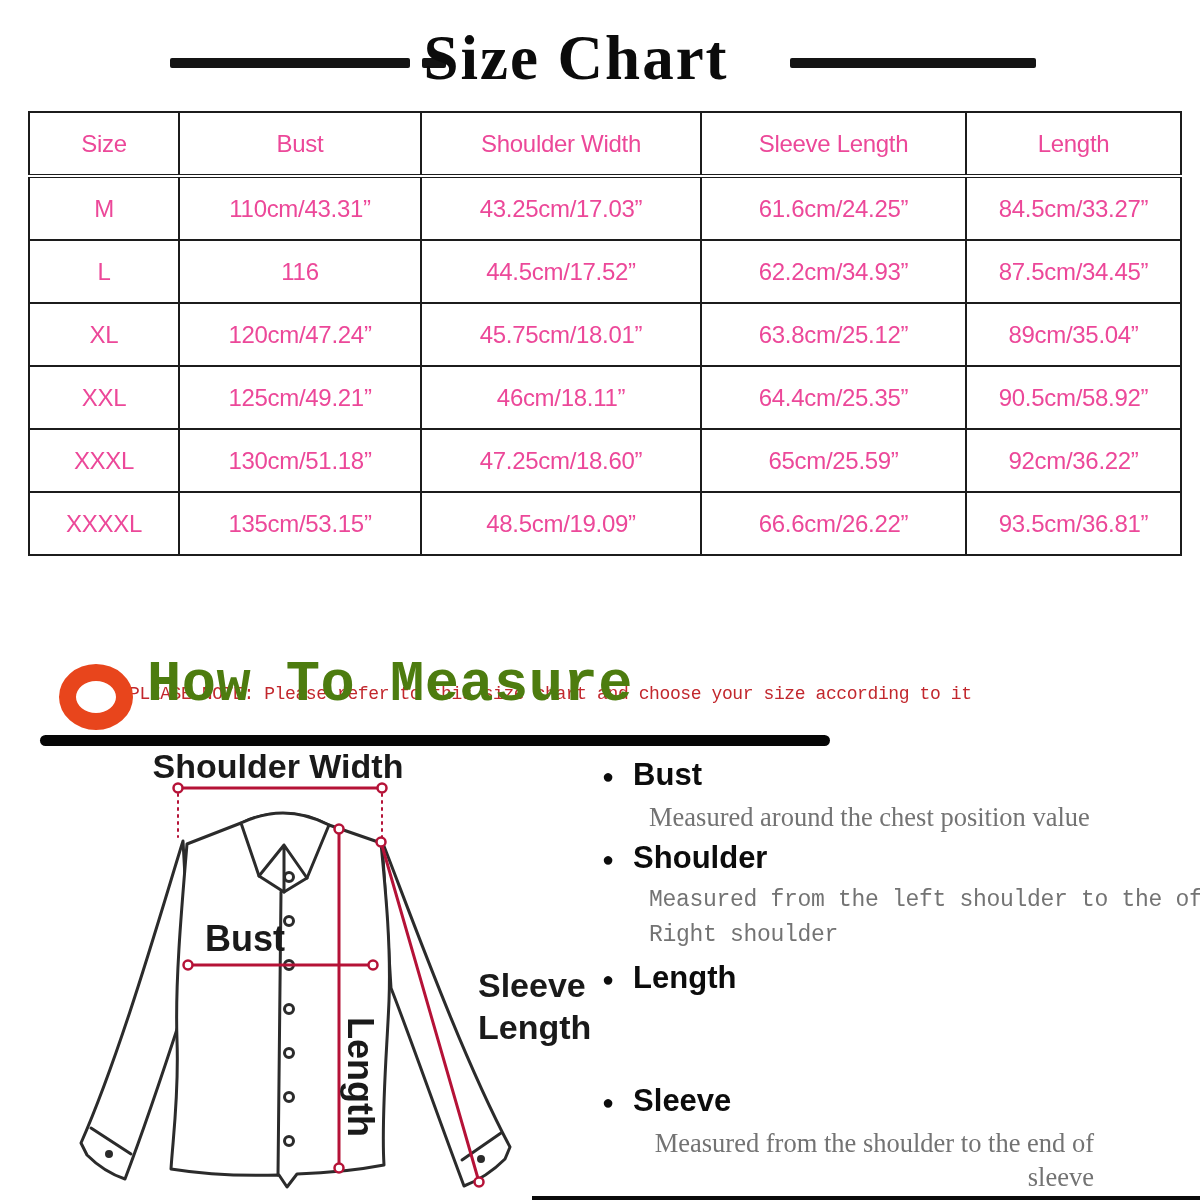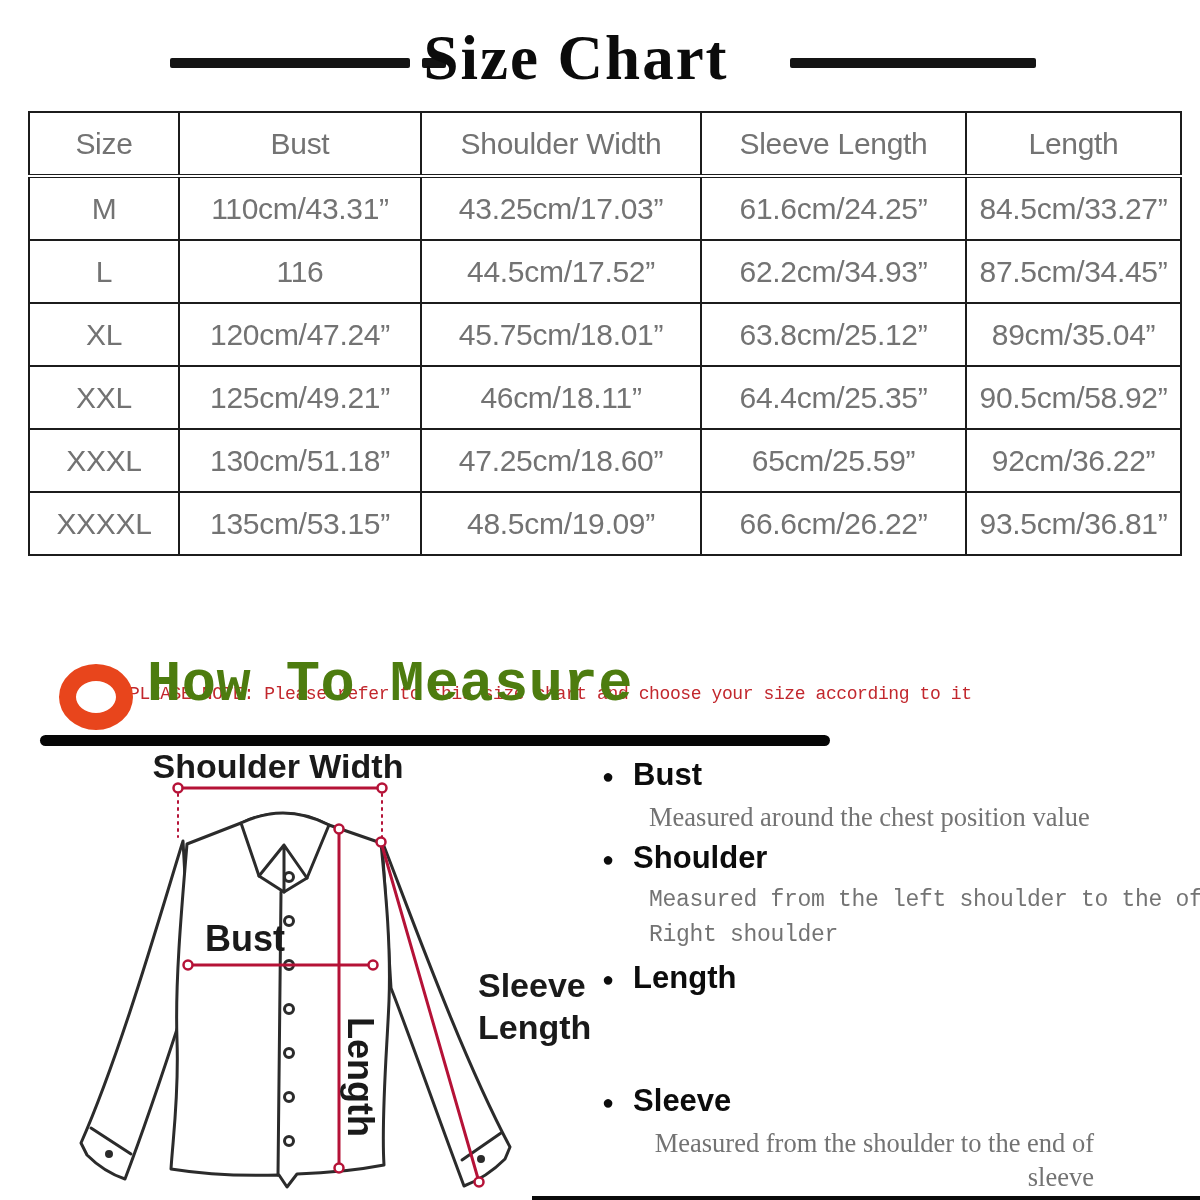--- a/index.html
+++ b/index.html
@@ -14,21 +14,21 @@
     letter-spacing:2px;color:#0b0b0b;
   }
   .bar{position:absolute;background:#141414;height:10px;top:58px;border-radius:2px;}
   .bar.l-main{left:170px;width:240px;}
   .bar.l-small{left:422px;width:24px;}
   .bar.r-main{left:790px;width:246px;}
   
   table.size-table{
     position:absolute;left:28px;top:111px;width:1152px;
     border-collapse:collapse;table-layout:fixed;
-    font-size:30px;letter-spacing:-0.3px;color:#737373;
+    font-size:24px;letter-spacing:-0.3px;color:#ec4899;
   }
   .size-table th,.size-table td{
     border:2.5px solid #1c1c1c;text-align:center;vertical-align:middle;
     height:61px;padding:0;font-weight:400;
   }
   .size-table thead th{border-bottom:4px double #1c1c1c;}
   
   .note{
     position:absolute;left:129px;top:644px;
     font-family:"Liberation Mono",monospace;font-size:18px;letter-spacing:-0.4px;

